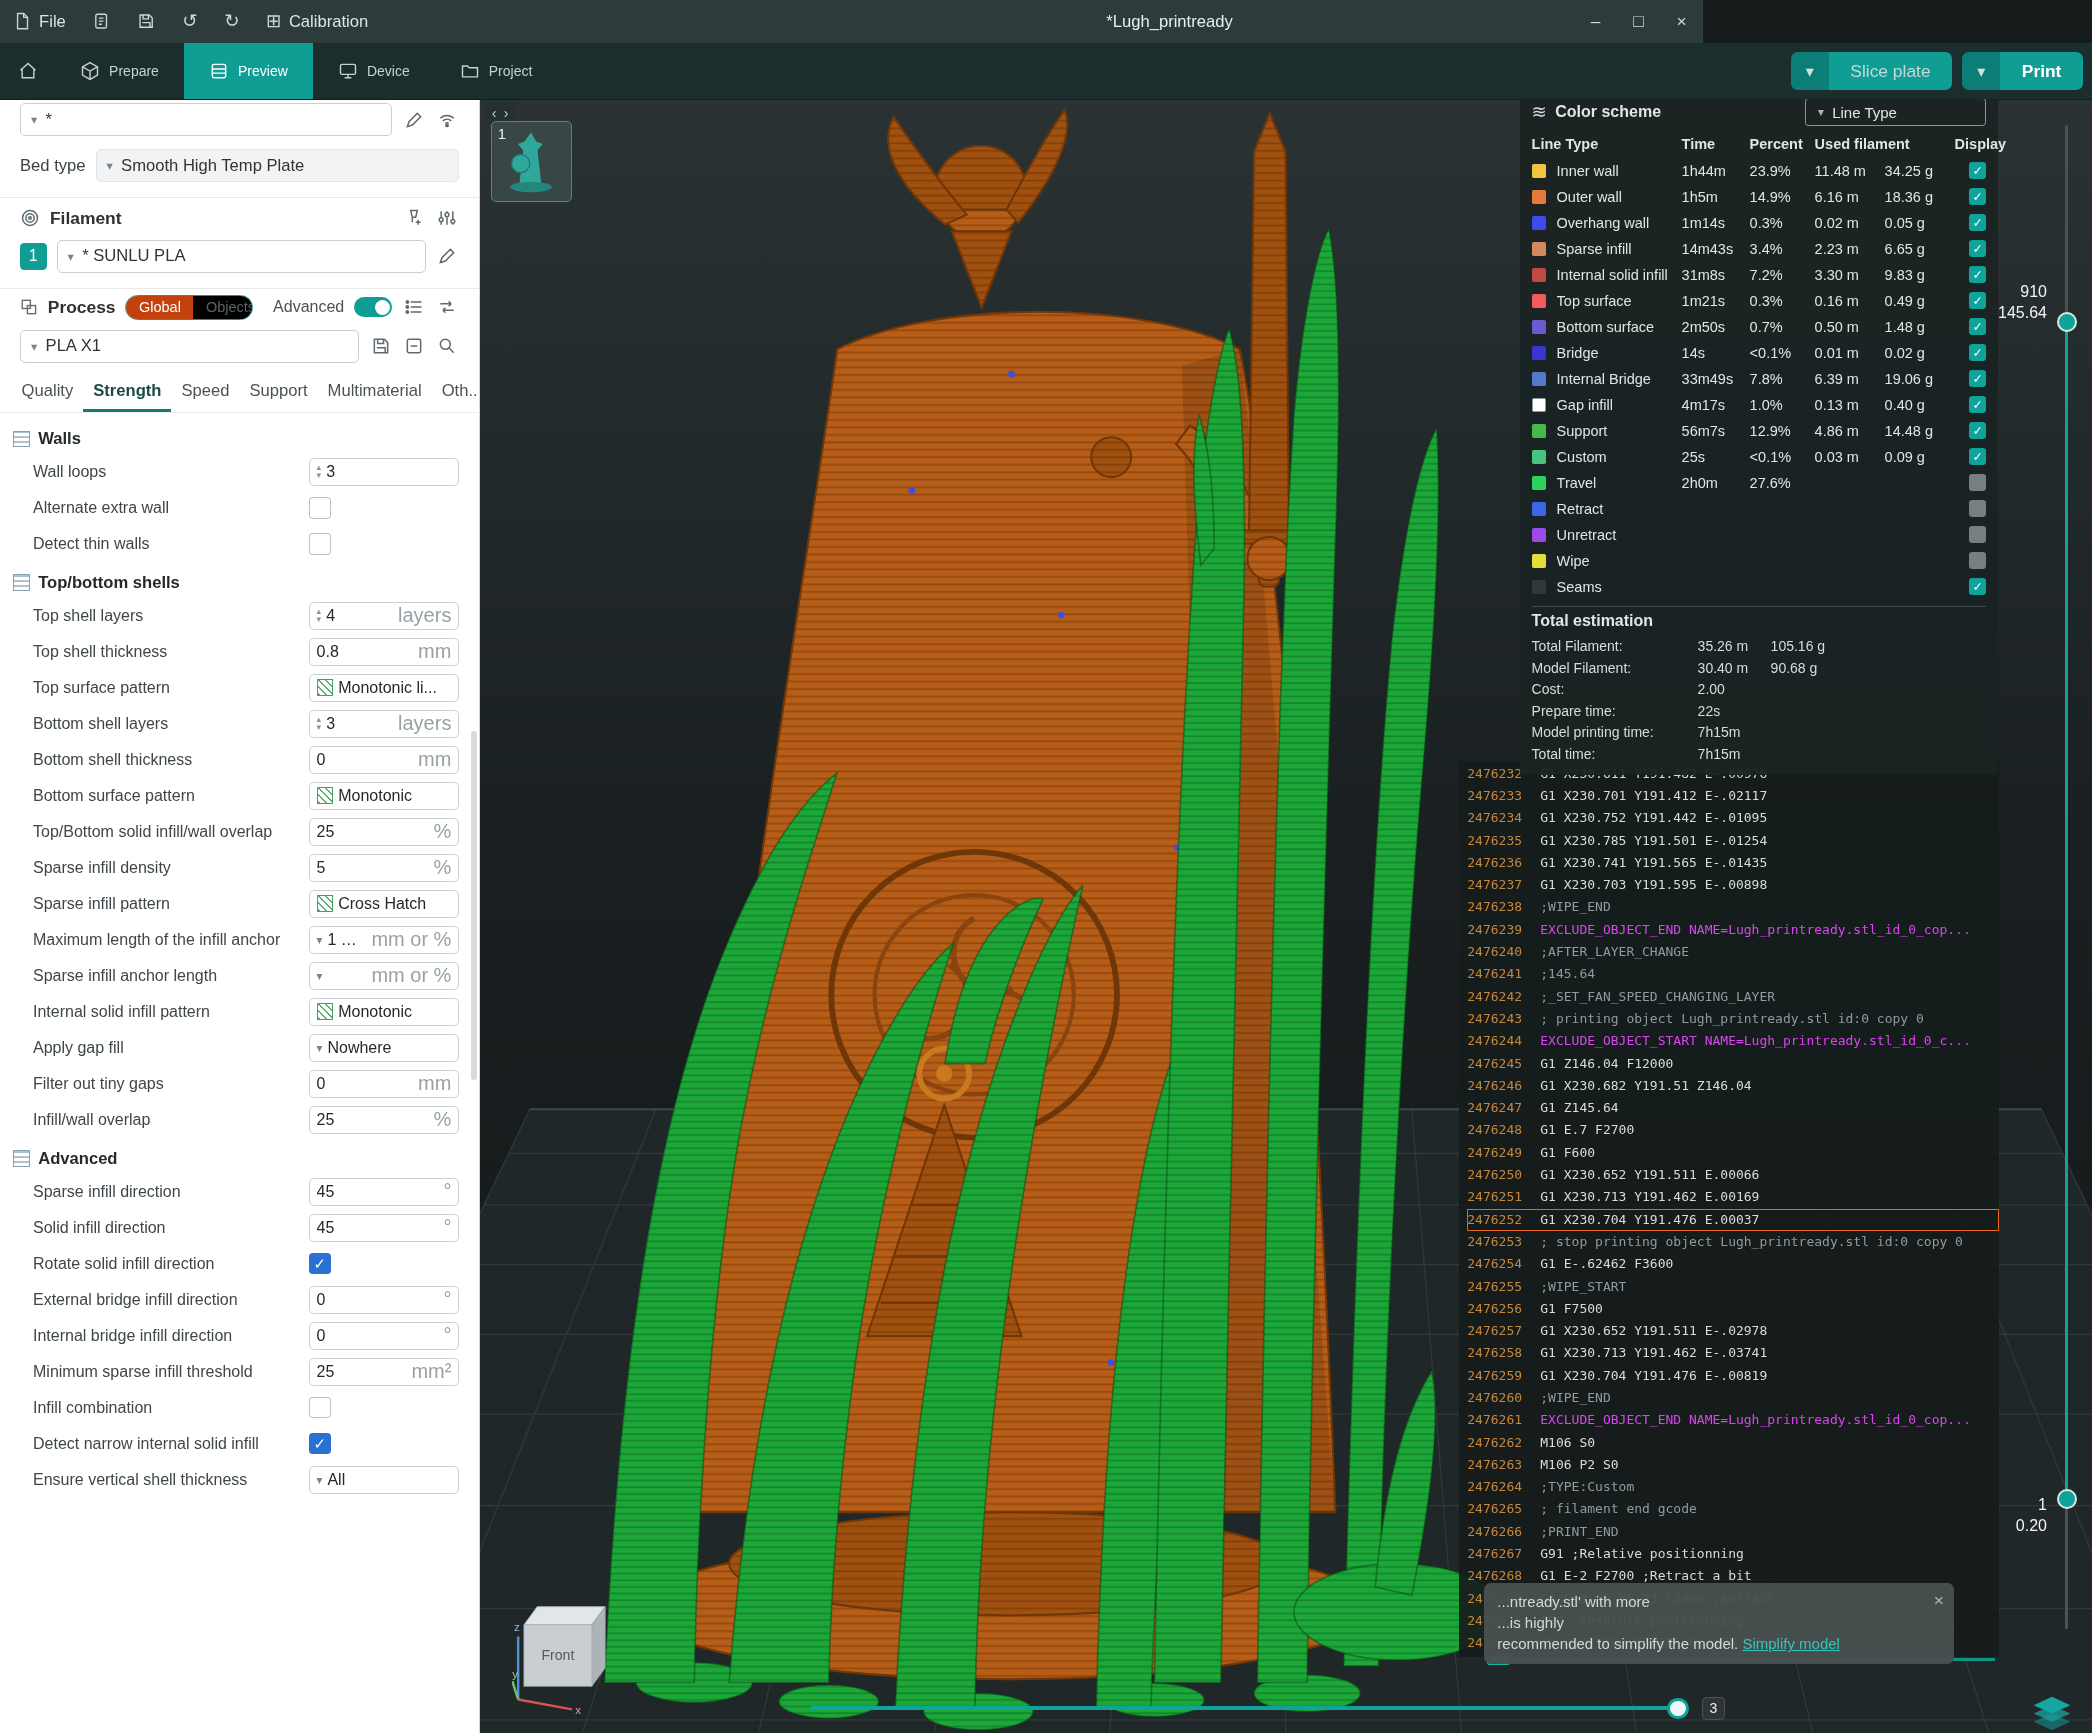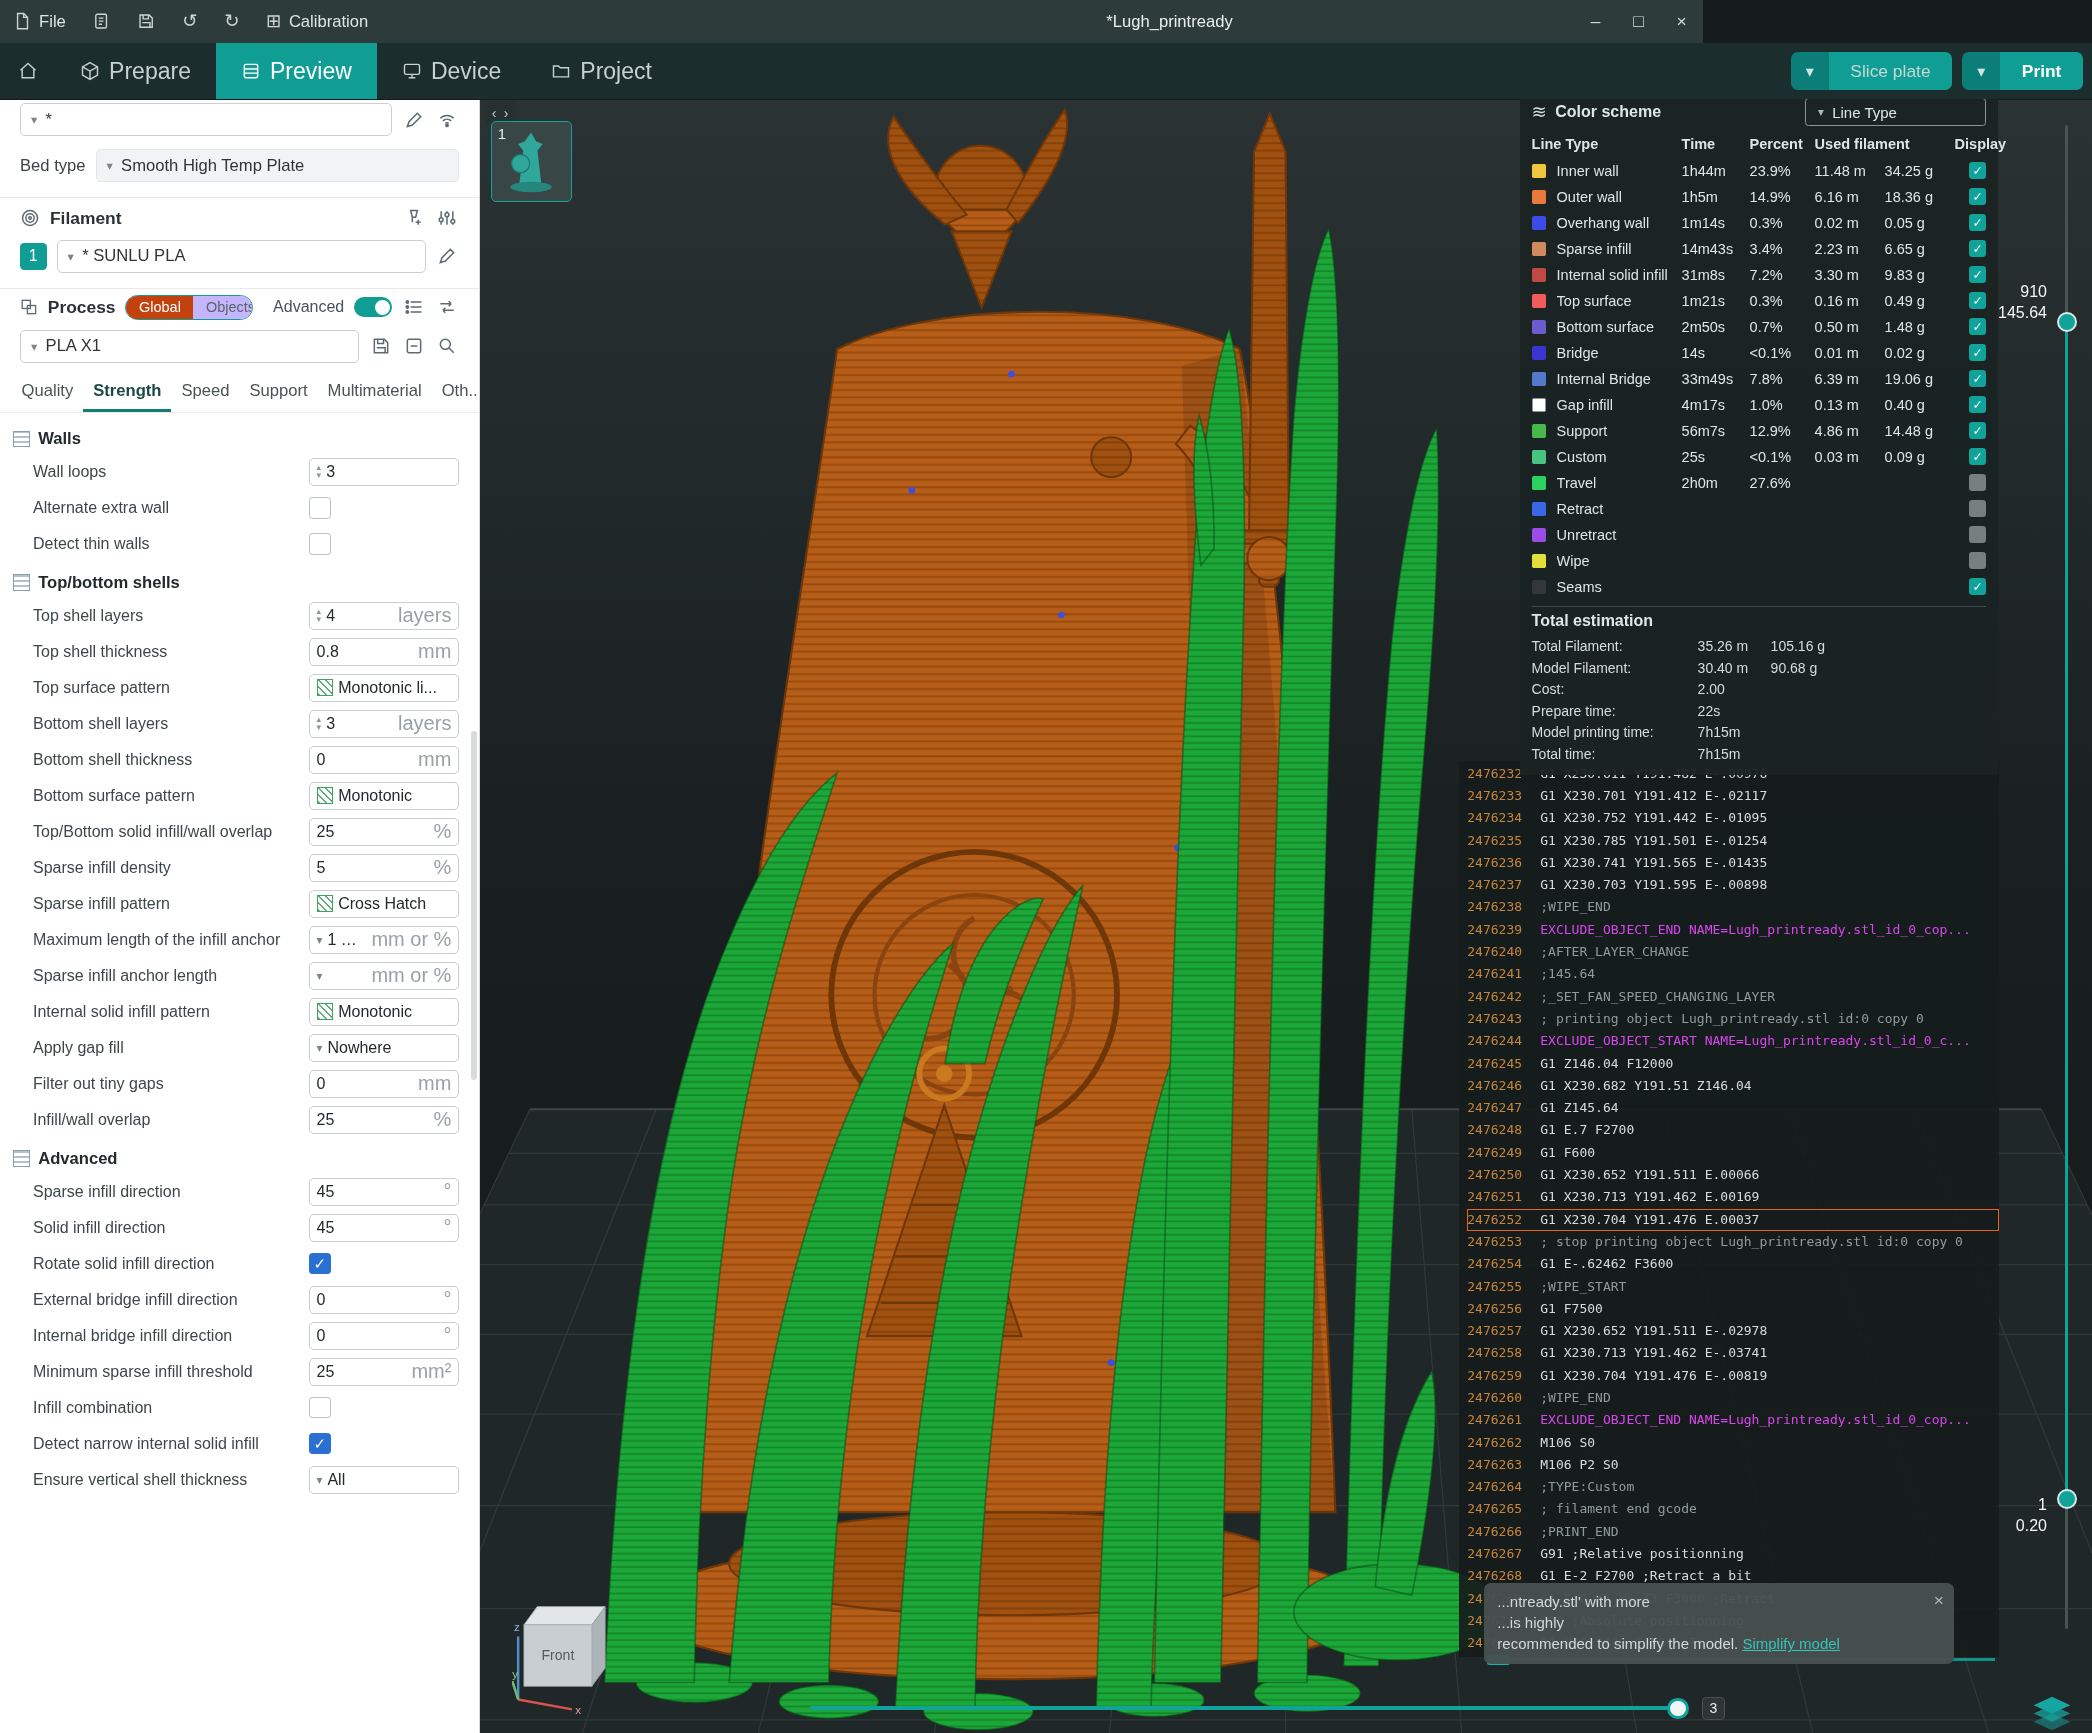--- a/index.html
+++ b/index.html
@@ -12,21 +12,21 @@
 .tb-btn{display:flex;align-items:center;gap:7.5px;background:none;border:none;color:#DDE5E4;font-size:16.6px;padding:0 13.3px;height:100%;cursor:pointer;font-family:inherit}
 .tb-ic{width:18.3px;height:18.3px;stroke:#CDD6D5;fill:none;stroke-width:1.8}
 .tb-glyph{font-size:18.3px;line-height:1;color:#CDD6D5}
 .tb-title{position:absolute;left:962px;width:415px;text-align:center;font-size:16.6px;color:#E9EFEE;pointer-events:none}
 .tb-win{position:absolute;right:0;top:0;height:100%;display:flex}
 .tb-win button{width:43px;height:100%;background:none;border:none;color:#D5DDDC;font-size:17.4px;cursor:pointer}
 
 
 #navbar{position:absolute;left:0;top:43px;width:2093px;height:56px;background:#1C2D2D;display:flex;align-items:stretch;color:#C6D1D0;z-index:10}
 .nav-home{width:55px;display:flex;align-items:center;justify-content:center}
-.nav-tab{display:flex;align-items:center;gap:9.1px;padding:0 25px;font-size:23px;cursor:pointer}
+.nav-tab{display:flex;align-items:center;gap:9.1px;padding:0 25px;font-size:14px;cursor:pointer}
 .nav-tab.active{background:#109D94;color:#fff}
 .nav-ic{width:20px;height:20px;stroke:currentColor;fill:none;stroke-width:1.7}
 .nav-spacer{flex:1}
 .split-btn{display:flex;align-items:center;height:38px;margin:9.1px 10px 0 0;border-radius:6.6px;overflow:hidden;cursor:pointer}
 .split-chev{width:38px;height:100%;background:#0B7E77;color:#CFE4E2;display:flex;align-items:center;justify-content:center;font-size:16px}
 .split-label{padding:0 21.6px;height:100%;display:flex;align-items:center;background:#109D94;font-size:17.4px;white-space:nowrap}
 #slice-btn .split-label{color:#C3D9D6}
 #print-btn .split-label{color:#FFFFFF;font-weight:bold}
 
 
@@ -37,21 +37,21 @@
 .sb-ic{width:20px;height:20px;stroke:#5E6A70;fill:none;stroke-width:1.8}
 .ib{background:none;border:none;cursor:pointer;padding:1.7px}
 .dd{display:flex;align-items:center;gap:8.3px;height:33px;border:0.8px solid #C9CFD2;border-radius:5px;background:#fff;font-size:16.6px;color:#333;padding:0 10px;overflow:hidden;white-space:nowrap;cursor:pointer}
 .dd .chev{color:#7A8488;font-size:12.5px}
 .dd.gray{background:#F1F3F4;border-color:#E2E6E8}
 .sb-row{display:flex;align-items:center;gap:10px;padding:3.3px 20px}
 .divider{height:0.8px;background:#EAEAEA;margin:11.6px 0 5px}
 .slot{width:26.6px;height:26.6px;background:#109D94;color:#fff;border-radius:4.2px;display:flex;align-items:center;justify-content:center;font-size:16px;flex:none}
 .pill{display:flex;border:0.8px solid #109D94;border-radius:13.3px;overflow:hidden;font-size:14.5px;cursor:pointer}
 .pill .pon{background:#c2410c;color:#fff;padding:3.3px 12.5px}
-.pill .poff{background:#c4b5fd;color:#5A6367;padding:3.3px 12.5px}
+.pill .poff{background:#000000;color:#5A6367;padding:3.3px 12.5px}
 .advlab{font-size:16px;color:#49525A}
 .toggle{width:38px;height:20px;border-radius:10px;background:#109D94;position:relative;flex:none;cursor:pointer}
 .toggle::after{content:"";position:absolute;right:2.5px;top:2.5px;width:15px;height:15px;border-radius:50%;background:#fff}
 #proc-tabs{display:flex;align-items:flex-start;padding:5px 11.6px 0;border-bottom:0.8px solid #ECECEC}
 .stab{padding:10px 10px 8.3px;font-size:16.6px;color:#4A5256;cursor:pointer;white-space:nowrap}
 .stab.active{color:#1B4A44;font-weight:bold;border-bottom:3.3px solid #0F7D74}
 
 #settings{padding:5px 0 25px}
 .sec-h{display:flex;align-items:center;gap:8.3px;padding:10.8px 13.3px 5px;font-weight:bold;font-size:16.6px;color:#23292D}
 .sec-ic{width:16.6px;height:16.6px;flex:none;border:1.7px solid #8AA0AE;background:repeating-linear-gradient(0deg,transparent 0 3.3px,#AFC2CC 3.3px 5px)}

